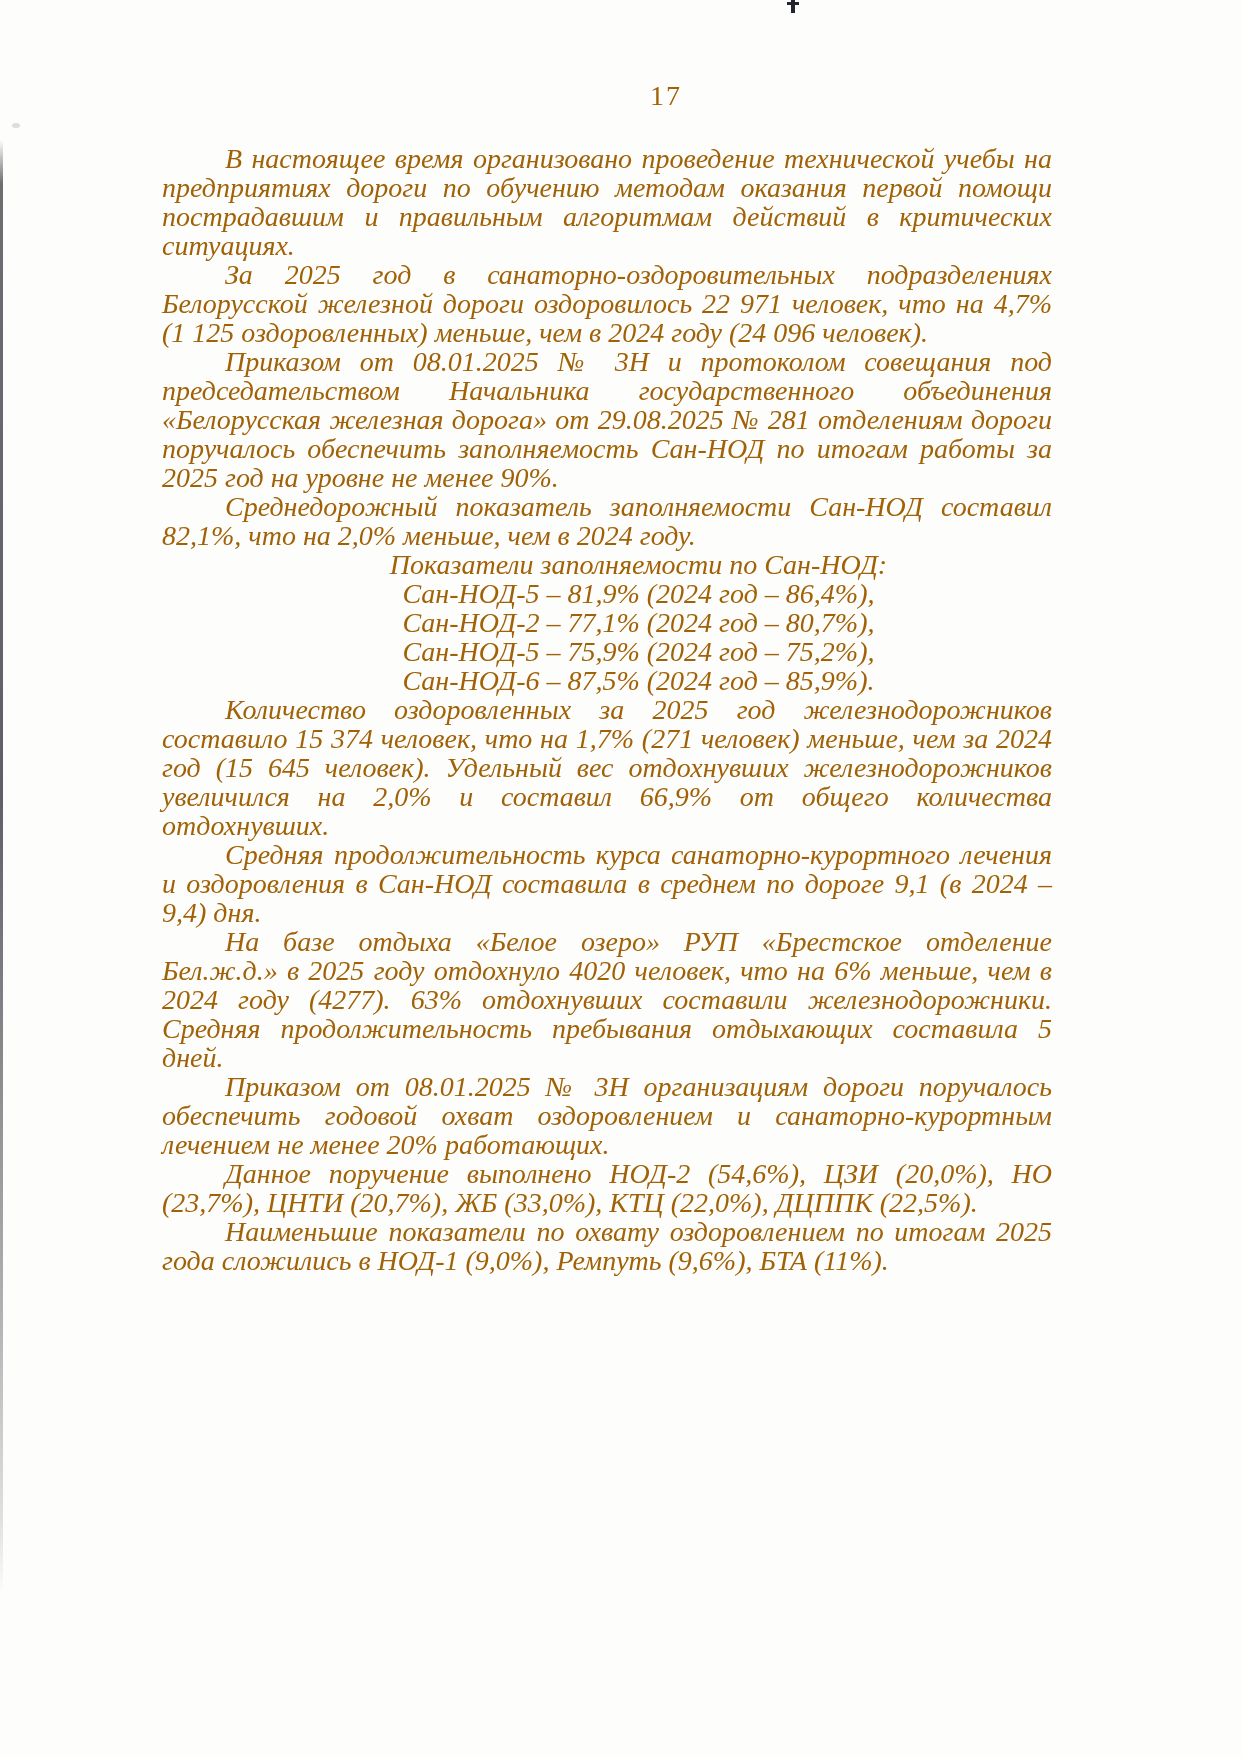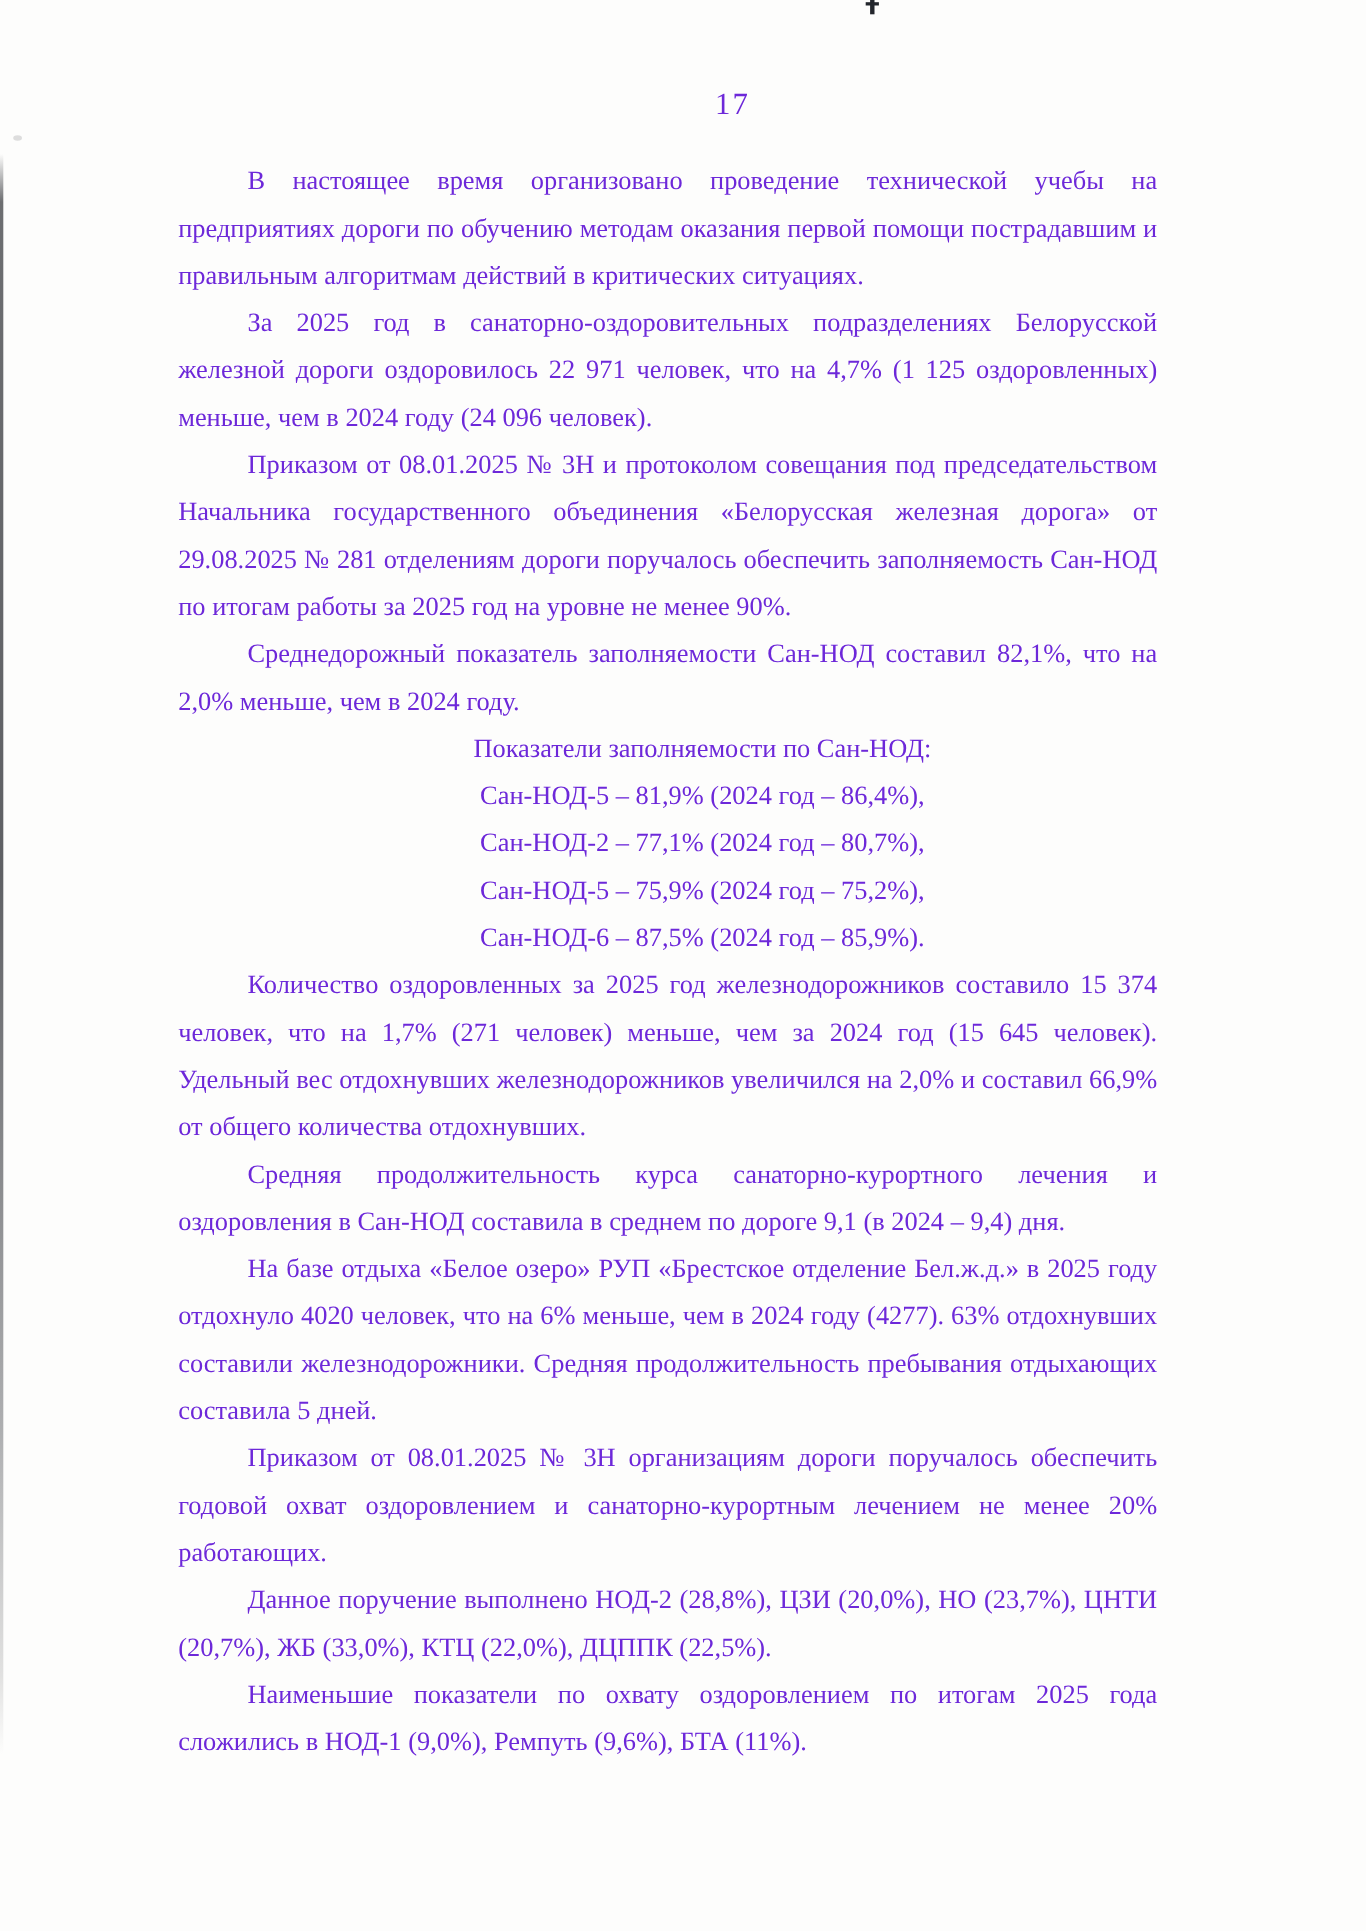--- a/index.html
+++ b/index.html
@@ -6,37 +6,38 @@
     margin: 0;
     padding: 0;
     background: #ffffff;
   }
   .page {
     position: relative;
     width: 1242px;
     height: 1755px;
     background: #fdfdfc;
     font-family: "Liberation Serif", "DejaVu Serif", serif;
-    color: #6d28d9;
+    color: #a16207;
     overflow: hidden;
   }
   .page-number {
     position: absolute;
     top: 80px;
     left: 650px;
     font-size: 28px;
     letter-spacing: 2px;
   }
   .content {
     position: absolute;
     left: 162px;
     top: 144px;
     width: 890px;
-    font-size: 24px;
-    line-height: 43px;
+    font-size: 28px;
+    line-height: 29px;
+    font-style: italic;
   }
   .content p {
     margin: 0;
     text-indent: 63px;
     text-align: justify;
   }
   .content p.line {
     text-align: center;
   }
   
@@ -102,17 +103,17 @@
     <p>Среднедорожный показатель заполняемости Сан-НОД составил 82,1%, что на 2,0% меньше, чем в 2024 году.</p>
     <p class="line">Показатели заполняемости по Сан-НОД:</p>
     <p class="line">Сан-НОД-5 – 81,9% (2024 год – 86,4%),</p>
     <p class="line">Сан-НОД-2 – 77,1% (2024 год – 80,7%),</p>
     <p class="line">Сан-НОД-5 – 75,9% (2024 год – 75,2%),</p>
     <p class="line">Сан-НОД-6 – 87,5% (2024 год – 85,9%).</p>
     <p>Количество оздоровленных за 2025 год железнодорожников составило 15 374 человек, что на 1,7% (271 человек) меньше, чем за 2024 год (15 645 человек). Удельный вес отдохнувших железнодорожников увеличился на 2,0% и составил 66,9% от общего количества отдохнувших.</p>
     <p>Средняя продолжительность курса санаторно-курортного лечения и оздоровления в Сан-НОД составила в среднем по дороге 9,1 (в 2024 – 9,4) дня.</p>
     <p>На базе отдыха «Белое озеро» РУП «Брестское отделение Бел.ж.д.» в 2025 году отдохнуло 4020 человек, что на 6% меньше, чем в 2024 году (4277). 63% отдохнувших составили железнодорожники. Средняя продолжительность пребывания отдыхающих составила 5 дней.</p>
     <p>Приказом от 08.01.2025 № 3Н организациям дороги поручалось обеспечить годовой охват оздоровлением и санаторно-курортным лечением не менее 20% работающих.</p>
-    <p>Данное поручение выполнено НОД-2 (28,8%), ЦЗИ (20,0%), НО (23,7%), ЦНТИ (20,7%), ЖБ (33,0%), КТЦ (22,0%), ДЦППК (22,5%).</p>
+    <p>Данное поручение выполнено НОД-2 (54,6%), ЦЗИ (20,0%), НО (23,7%), ЦНТИ (20,7%), ЖБ (33,0%), КТЦ (22,0%), ДЦППК (22,5%).</p>
     <p>Наименьшие показатели по охвату оздоровлением по итогам 2025 года сложились в НОД-1 (9,0%), Ремпуть (9,6%), БТА (11%).</p>
   </div>
 
 </div>
 
 </body></html>

